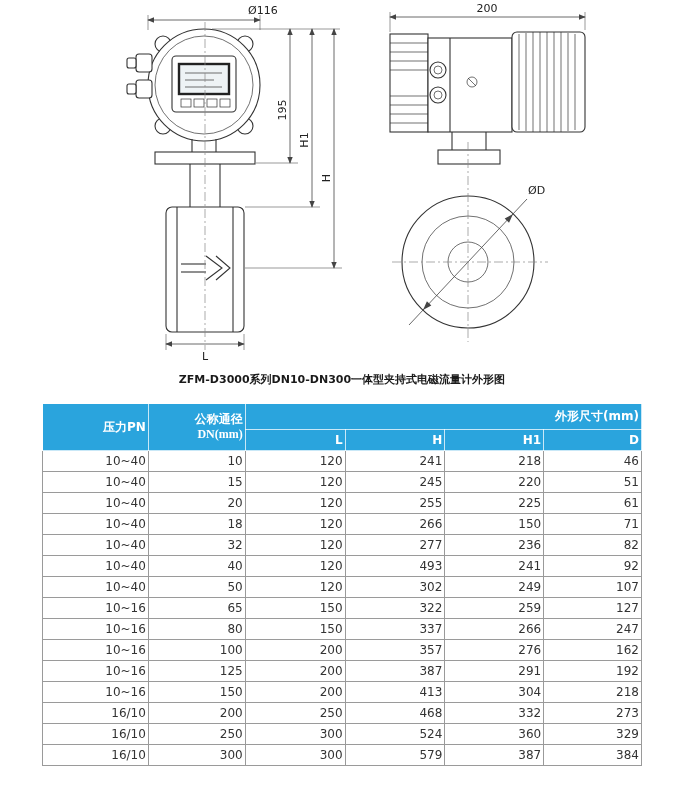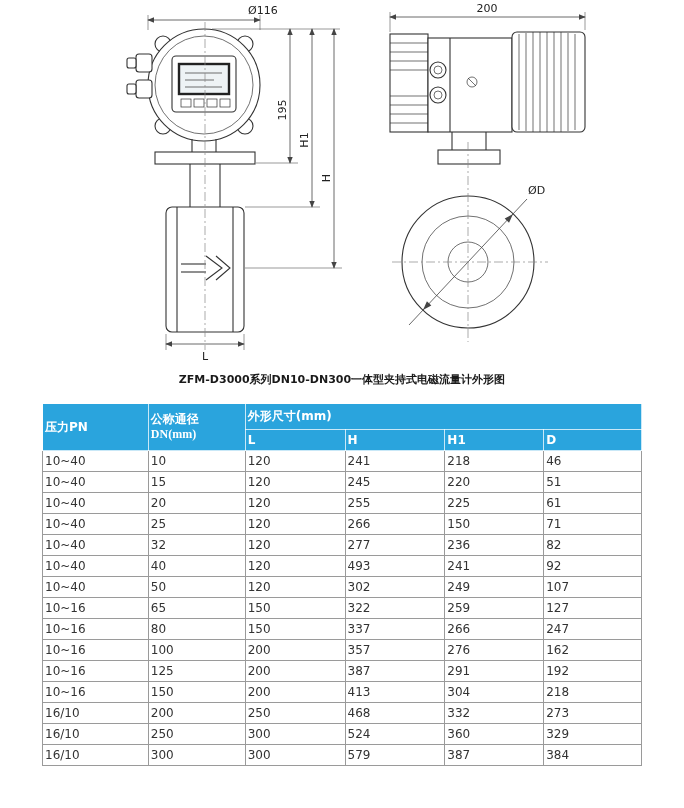--- a/index.html
+++ b/index.html
@@ -23,21 +23,21 @@
 
   
   .caption {
     text-align:center; font-size:11px; font-weight:bold; color:#1a1a1a;
     margin:4px 0 16px 0;
   }
 
   
   .spec-table {
     width:600px; margin:0 auto; border-collapse:collapse;
-    font-size:12px; text-align:left; color:#333;
+    font-size:12px; text-align:right; color:#333;
     border:1px solid #9a9a9a;
   }
   .spec-table th {
     background:#2aa4dd; color:#fff; font-weight:bold;
     border:1px solid rgba(255,255,255,0.75);
     padding:3px 2px; font-size:12px;
   }
   .spec-table thead tr:first-child th { height:26px; }
   .spec-table thead tr:last-child th { height:20px; }
   .th-dn { white-space:pre-line; line-height:1.25;font-family:Liberation Serif, serif; }
@@ -241,21 +241,21 @@
         <tr>
           <td>10~40</td>
           <td>20</td>
           <td>120</td>
           <td>255</td>
           <td>225</td>
           <td>61</td>
         </tr>
         <tr>
           <td>10~40</td>
-          <td>25</td>
+          <td>18</td>
           <td>120</td>
           <td>266</td>
           <td>150</td>
           <td>71</td>
         </tr>
         <tr>
           <td>10~40</td>
           <td>32</td>
           <td>120</td>
           <td>277</td>

